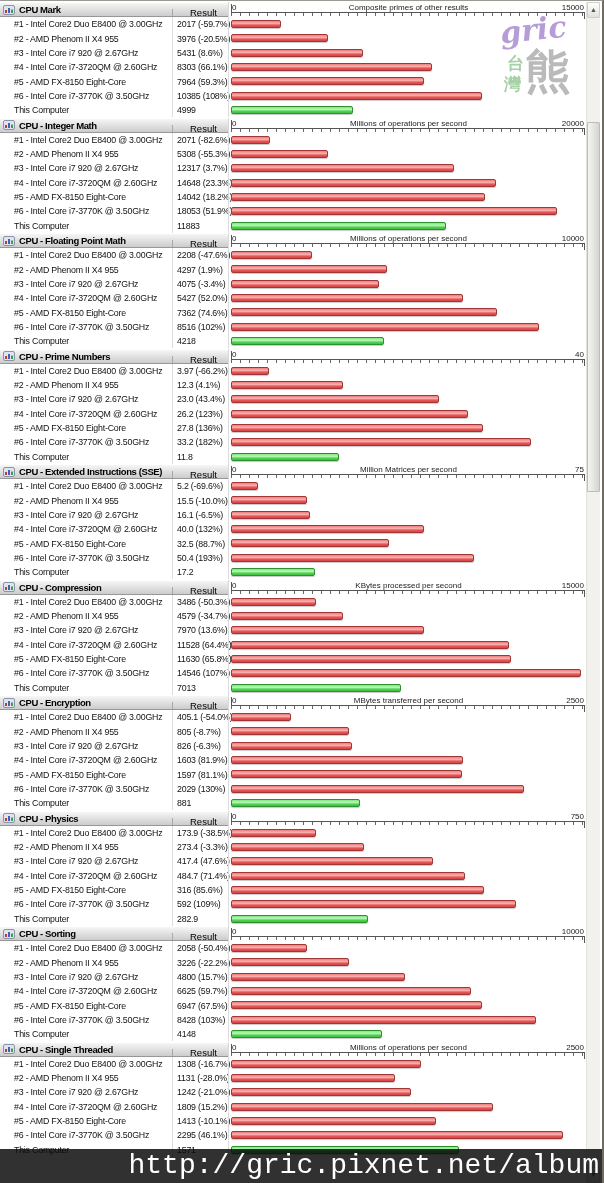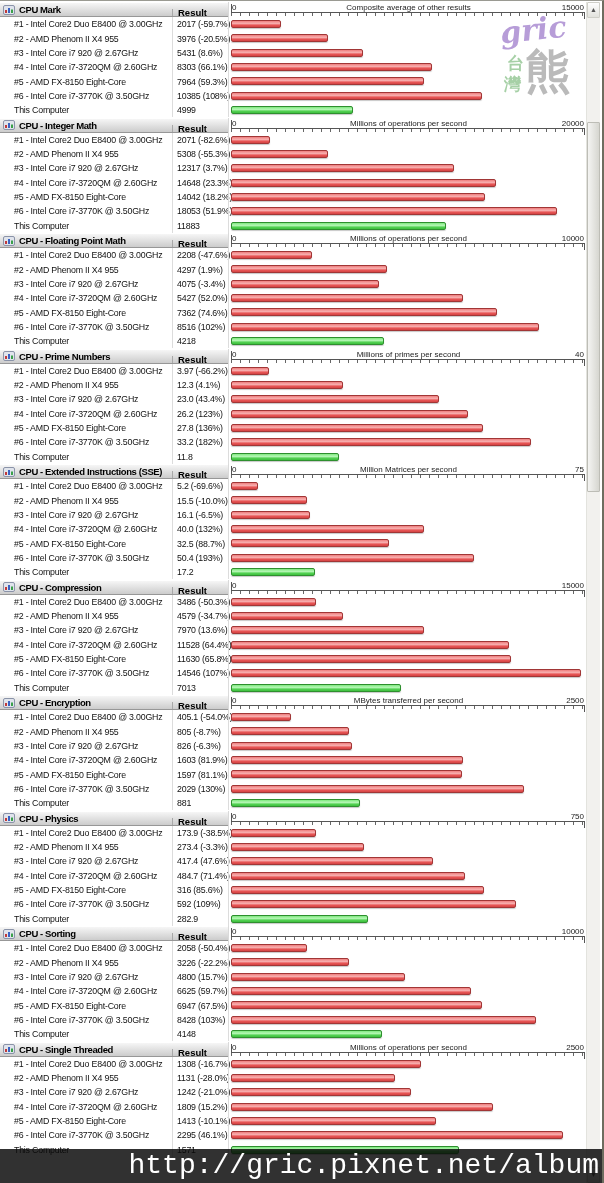--- a/index.html
+++ b/index.html
@@ -10,22 +10,22 @@
   .main{position:absolute;left:0;top:1px;width:588px;}
 
   .section{height:115.5px;}
   .hdr{display:flex;height:15px;}
   .hdr-left{width:228px;display:flex;align-items:center;box-sizing:border-box;
             background:linear-gradient(#f6f6f6,#cccccc);
             border-top:1px solid #ffffff;border-bottom:1px solid #979797;}
   .hdr-icon{margin:0 4px 0 3px;display:inline-flex;flex:0 0 auto;}
   .hdr-title{flex:1;font-size:9.5px;font-weight:bold;color:#000;letter-spacing:-0.4px;
              white-space:nowrap;overflow:hidden;}
-  .hdr-result{width:56px;box-sizing:border-box;border-left:1px solid #a8a8a8;padding-left:5px;
-              font-size:9.5px;font-weight:bold;color:#000;align-self:stretch;display:flex;align-items:center;margin-top:6px;}
+  .hdr-result{width:56px;box-sizing:border-box;border-left:1px solid #a8a8a8;padding-left:17px;
+              font-size:9.5px;font-weight:normal;color:#000;align-self:stretch;display:flex;align-items:center;margin-top:6px;}
   .hdr-axis{flex:1;position:relative;font-size:8px;color:#222;border-left:1px solid #d9d9d9;}
   .ax0{position:absolute;left:3px;top:1px;}
   .axl{position:absolute;left:0;right:0;top:1px;text-align:center;}
   .axm{position:absolute;right:4px;top:1px;}
   .ruler{position:absolute;left:2px;right:3px;bottom:0;height:4px;border-top:1px solid #555;
          background:repeating-linear-gradient(90deg,#666 0,#666 1px,transparent 1px,transparent 9px);
          background-size:100% 3px;background-repeat:no-repeat;}
   .ruler::before{content:'';position:absolute;left:0;top:-9px;width:1px;height:9px;background:#555;}
   .ruler::after{content:'';position:absolute;right:0;top:0;width:1px;height:6px;background:#555;}
 
@@ -81,21 +81,21 @@
                 <rect x="2" y="5" width="2" height="3" fill="#c23a3a"></rect>
                 <rect x="5" y="3" width="2" height="5" fill="#3a62c2"></rect>
                 <rect x="8" y="4.5" width="2" height="3.5" fill="#3aa04a"></rect>
               </svg>
             </span>
             <div class="hdr-title">CPU Mark</div>
             <div class="hdr-result">Result</div>
           </div>
           <div class="hdr-axis">
             <span class="ax0">0</span>
-            <span class="axl">Composite average of other results</span>
+            <span class="axl">Composite primes of other results</span>
             <span class="axm">15000</span>
             <div class="ruler"></div>
           </div>
         </div>
         <div class="row">
           <div class="row-name">#1 - Intel Core2 Duo E8400 @ 3.00GHz</div>
           <div class="row-result">2017 (-59.7%)</div>
           <div class="row-chart">
             <div class="bar red" style="width: 13.45%;"></div>
           </div>
@@ -294,21 +294,20 @@
                 <rect x="2" y="5" width="2" height="3" fill="#c23a3a"></rect>
                 <rect x="5" y="3" width="2" height="5" fill="#3a62c2"></rect>
                 <rect x="8" y="4.5" width="2" height="3.5" fill="#3aa04a"></rect>
               </svg>
             </span>
             <div class="hdr-title">CPU - Prime Numbers</div>
             <div class="hdr-result">Result</div>
           </div>
           <div class="hdr-axis">
             <span class="ax0">0</span>
-            <span class="axl">Millions of primes per second</span>
             <span class="axm">40</span>
             <div class="ruler"></div>
           </div>
         </div>
         <div class="row">
           <div class="row-name">#1 - Intel Core2 Duo E8400 @ 3.00GHz</div>
           <div class="row-result">3.97 (-66.2%)</div>
           <div class="row-chart">
             <div class="bar red" style="width: 9.93%;"></div>
           </div>
@@ -436,20 +435,21 @@
                 <rect x="2" y="5" width="2" height="3" fill="#c23a3a"></rect>
                 <rect x="5" y="3" width="2" height="5" fill="#3a62c2"></rect>
                 <rect x="8" y="4.5" width="2" height="3.5" fill="#3aa04a"></rect>
               </svg>
             </span>
             <div class="hdr-title">CPU - Compression</div>
             <div class="hdr-result">Result</div>
           </div>
           <div class="hdr-axis">
             <span class="ax0">0</span>
+            <span class="axl">KBytes processed per second</span>
             <span class="axm">15000</span>
             <div class="ruler"></div>
           </div>
         </div>
         <div class="row">
           <div class="row-name">#1 - Intel Core2 Duo E8400 @ 3.00GHz</div>
           <div class="row-result">3486 (-50.3%)</div>
           <div class="row-chart">
             <div class="bar red" style="width: 23.24%;"></div>
           </div>

